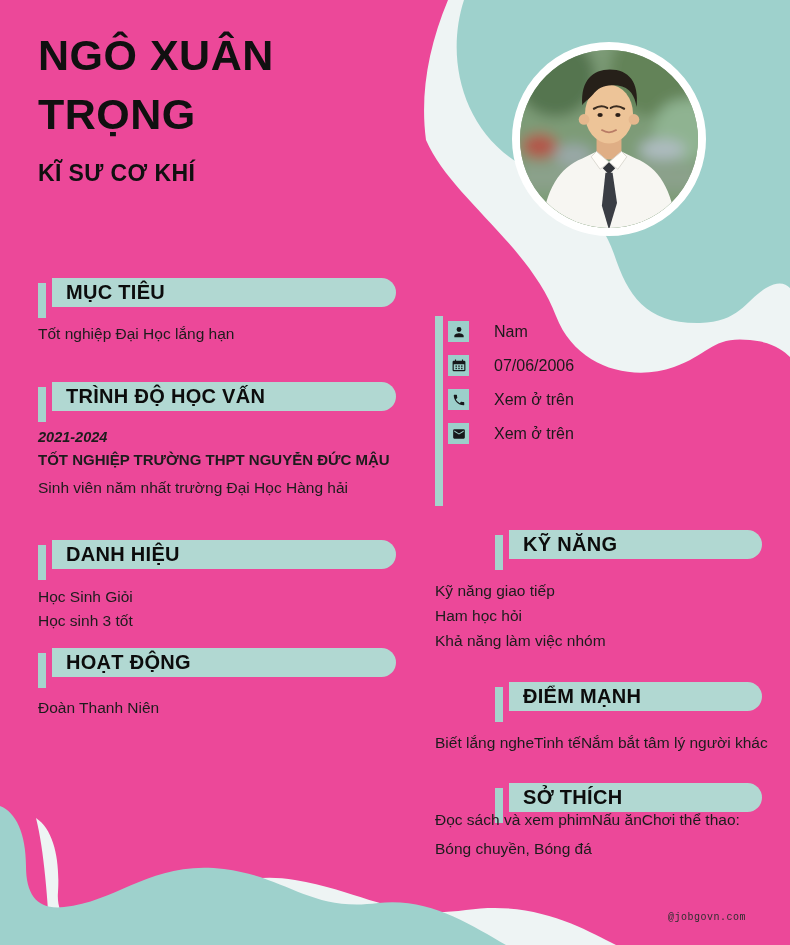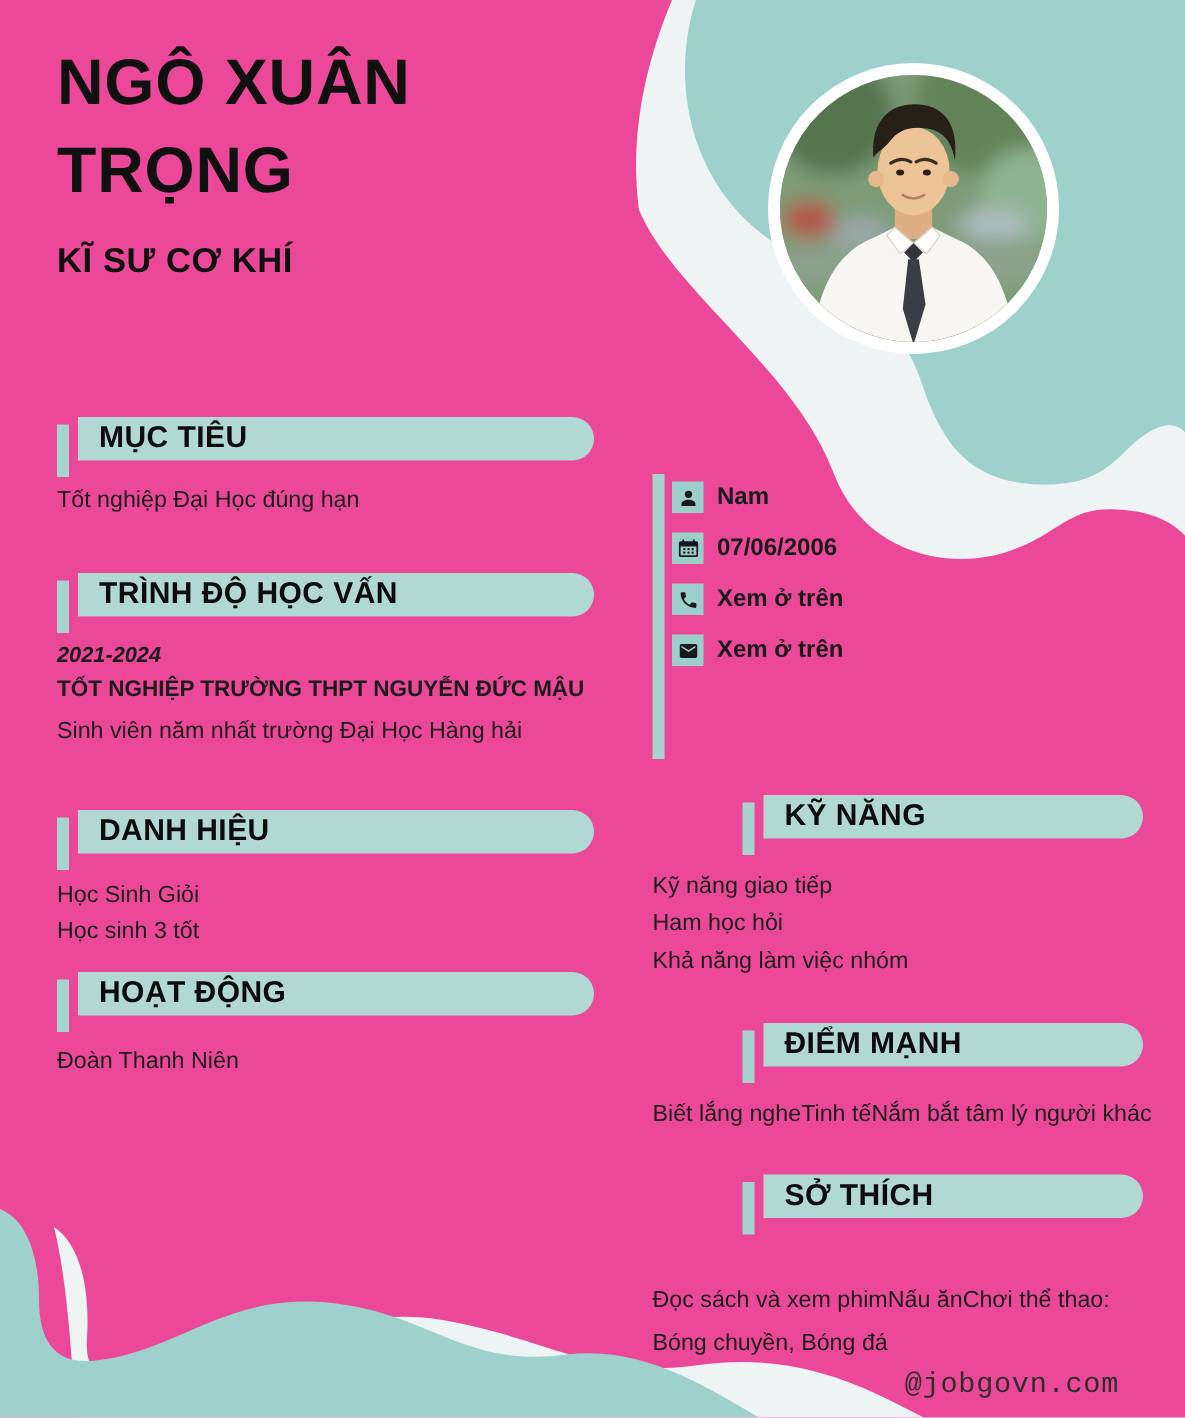--- a/index.html
+++ b/index.html
@@ -36,29 +36,29 @@
   .edu .school{font-weight:700;font-size:15px;line-height:23px;}
   .edu .line{font-size:15.5px;line-height:23px;}
   .edu .line.last{margin-top:5px;}
   .list div{line-height:24px;}
   .skills div{line-height:25px;}
   .strength{line-height:23px;white-space:nowrap;}
   .hobby{line-height:29px;}
 
   .info{position:absolute;left:435px;top:316px;width:318px;padding:5px 0 0 13px;}
   .info .vbar{position:absolute;left:0;top:0;width:8px;height:190px;background:var(--accent);}
-  .info .row{display:flex;gap:9px;margin-bottom:13px;align-items:flex-start;font-weight:bold;}
+  .info .row{display:flex;gap:25px;margin-bottom:13px;align-items:flex-start;}
   .info .ic{width:21px;height:21px;background:var(--iconbg);flex:none;
             display:flex;align-items:center;justify-content:center;}
   .info .ic svg{width:14px;height:14px;fill:#17191b;}
   .info .val{font-size:16px;line-height:21px;color:#1a1a1a;}
   .info .row.addr .val{line-height:25px;width:268px;}
 
   .watermark{position:absolute;right:44px;top:912px;font-family:"Liberation Mono","DejaVu Sans Mono",monospace;
-             font-size:19px;letter-spacing:.5px;color:#2e2e2e;}
+             font-size:10px;letter-spacing:.5px;color:#2e2e2e;}
 </style>
 </head>
 <body>
 
 <div class="page">
 
   <svg class="bg" viewBox="0 0 790 945" aria-hidden="true">
     <path class="f-light" d="M448,0 C428,48 420,95 426,140 C450,196 530,246 556,316 C576,368 632,382 674,367 C710,354 712,336 750,340 C772,342 783,350 790,357 L790,0 Z"></path>
     <path class="f-teal" d="M464,0 C446,55 460,126 518,163 C570,196 600,212 614,254 C628,296 646,324 700,323 C740,322 746,300 766,288 C778,281 785,283 790,288 L790,0 Z"></path>
     <path class="f-light" d="M36,818 C54,830 60,860 58,892 C56,918 72,930 100,928 C160,922 215,866 295,880 C365,892 396,920 466,910 C536,900 584,929 616,945 L50,945 C48,900 44,850 36,818 Z"></path>
@@ -104,21 +104,21 @@
 
   <header class="header">
     <h1>NGÔ XUÂN TRỌNG</h1>
     <div class="job">KĨ SƯ CƠ KHÍ</div>
   </header>
 
   <div class="sec-head lft" style="top:278px">
     <span class="bar"></span>
     <span class="pill">MỤC TIÊU</span>
   </div>
-  <div class="txt lft" style="top:322px">Tốt nghiệp Đại Học đúng hạn</div>
+  <div class="txt lft" style="top:322px">Tốt nghiệp Đại Học lắng hạn</div>
 
   <div class="sec-head lft" style="top:382px">
     <span class="bar"></span>
     <span class="pill">TRÌNH ĐỘ HỌC VẤN</span>
   </div>
   <div class="txt lft edu" style="top:427px">
     <div class="period">2021-2024</div>
     <div class="school">TỐT NGHIỆP TRƯỜNG THPT NGUYỄN ĐỨC MẬU</div>
     <div class="line last">Sinh viên năm  nhất trường Đại Học Hàng hải</div>
   </div>
@@ -197,16 +197,16 @@
   <div class="sec-head rgt" style="top:682px">
     <span class="bar"></span>
     <span class="pill">ĐIỂM MẠNH</span>
   </div>
   <div class="txt rgt strength" style="top:731px">Biết lắng ngheTinh tếNắm bắt tâm lý người khác</div>
 
   <div class="sec-head rgt" style="top:783px">
     <span class="bar"></span>
     <span class="pill">SỞ THÍCH</span>
   </div>
-  <div class="txt rgt hobby" style="top:852px">Đọc sách và xem phimNấu ănChơi thể thao: Bóng chuyền, Bóng đá</div>
+  <div class="txt rgt hobby" style="top:805px">Đọc sách và xem phimNấu ănChơi thể thao: Bóng chuyền, Bóng đá</div>
 
   <div class="watermark">@jobgovn.com</div>
 </div>
 
 </body></html>

